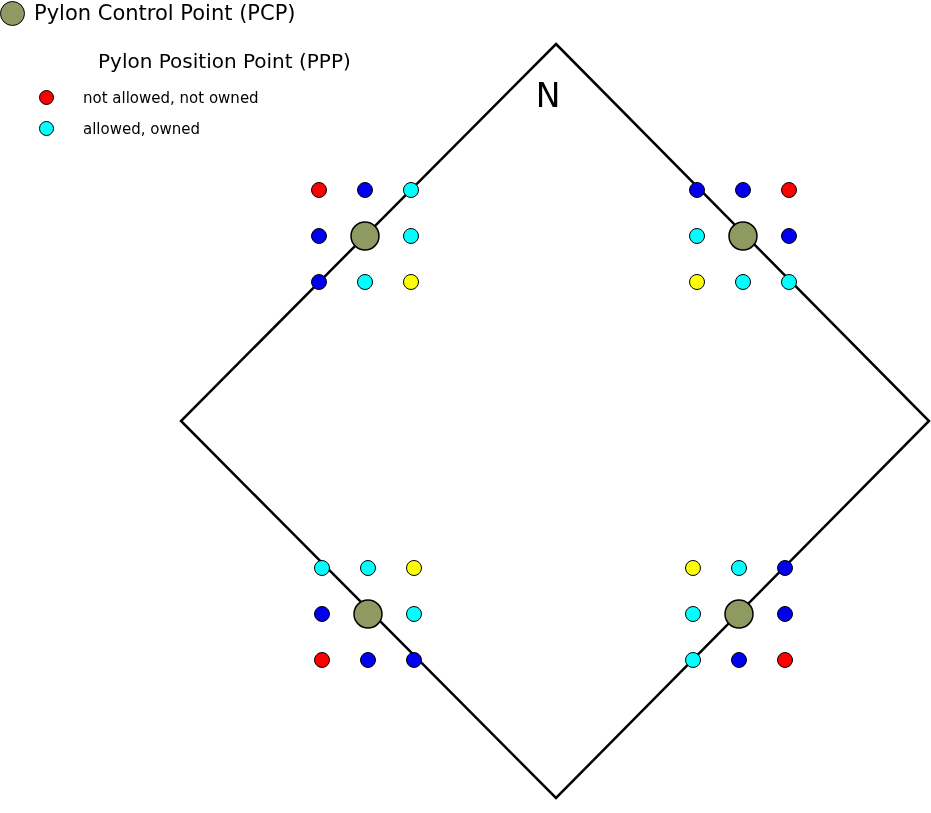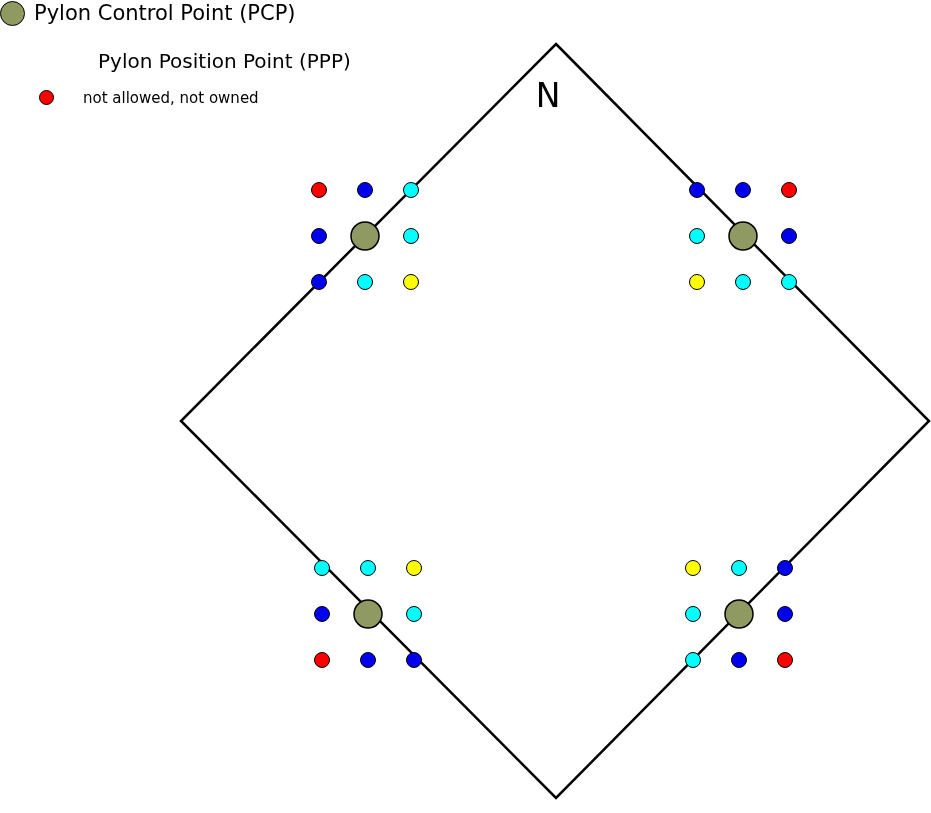--- a/index.html
+++ b/index.html
@@ -92,16 +92,20 @@
     <div class="legend-pcp-row">
       <span class="pcp-swatch" style="background: rgb(143, 154, 98);"></span>
       <span class="legend-title">Pylon Control Point (PCP)</span>
     </div>
     <div class="legend-ppp-title">Pylon Position Point (PPP)</div>
     <div id="legend-items">
         <div class="legend-item">
           <span class="legend-dot" style="background: rgb(255, 0, 0);"></span>
           <span class="legend-label">not allowed, not owned</span>
         </div>
+        <div class="legend-item">
+          <span class="legend-dot" style="background: rgb(0, 255, 255);"></span>
+          <span class="legend-label">allowed, owned</span>
+        </div>
       </div>
   </div>
 
 </div>
 
 </body></html>

